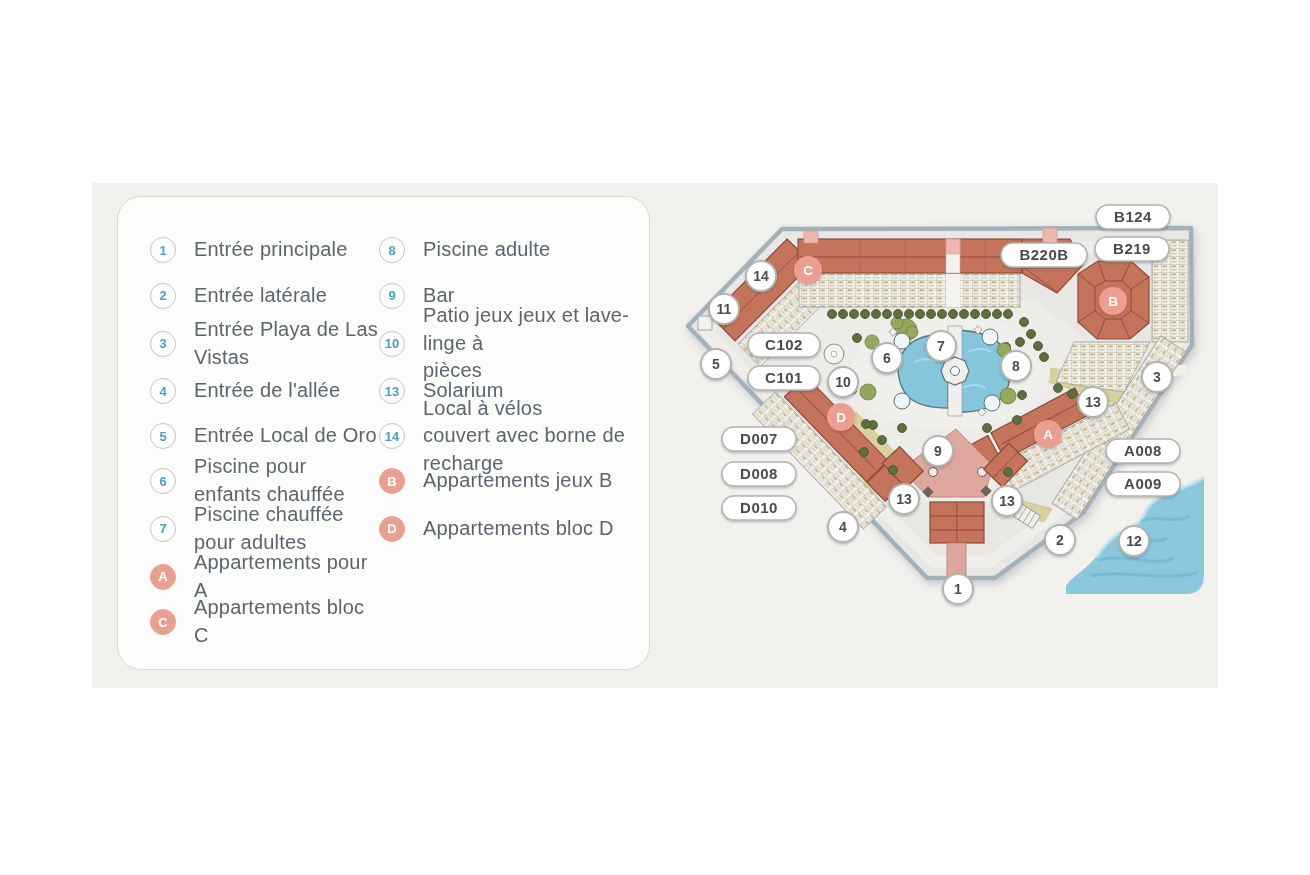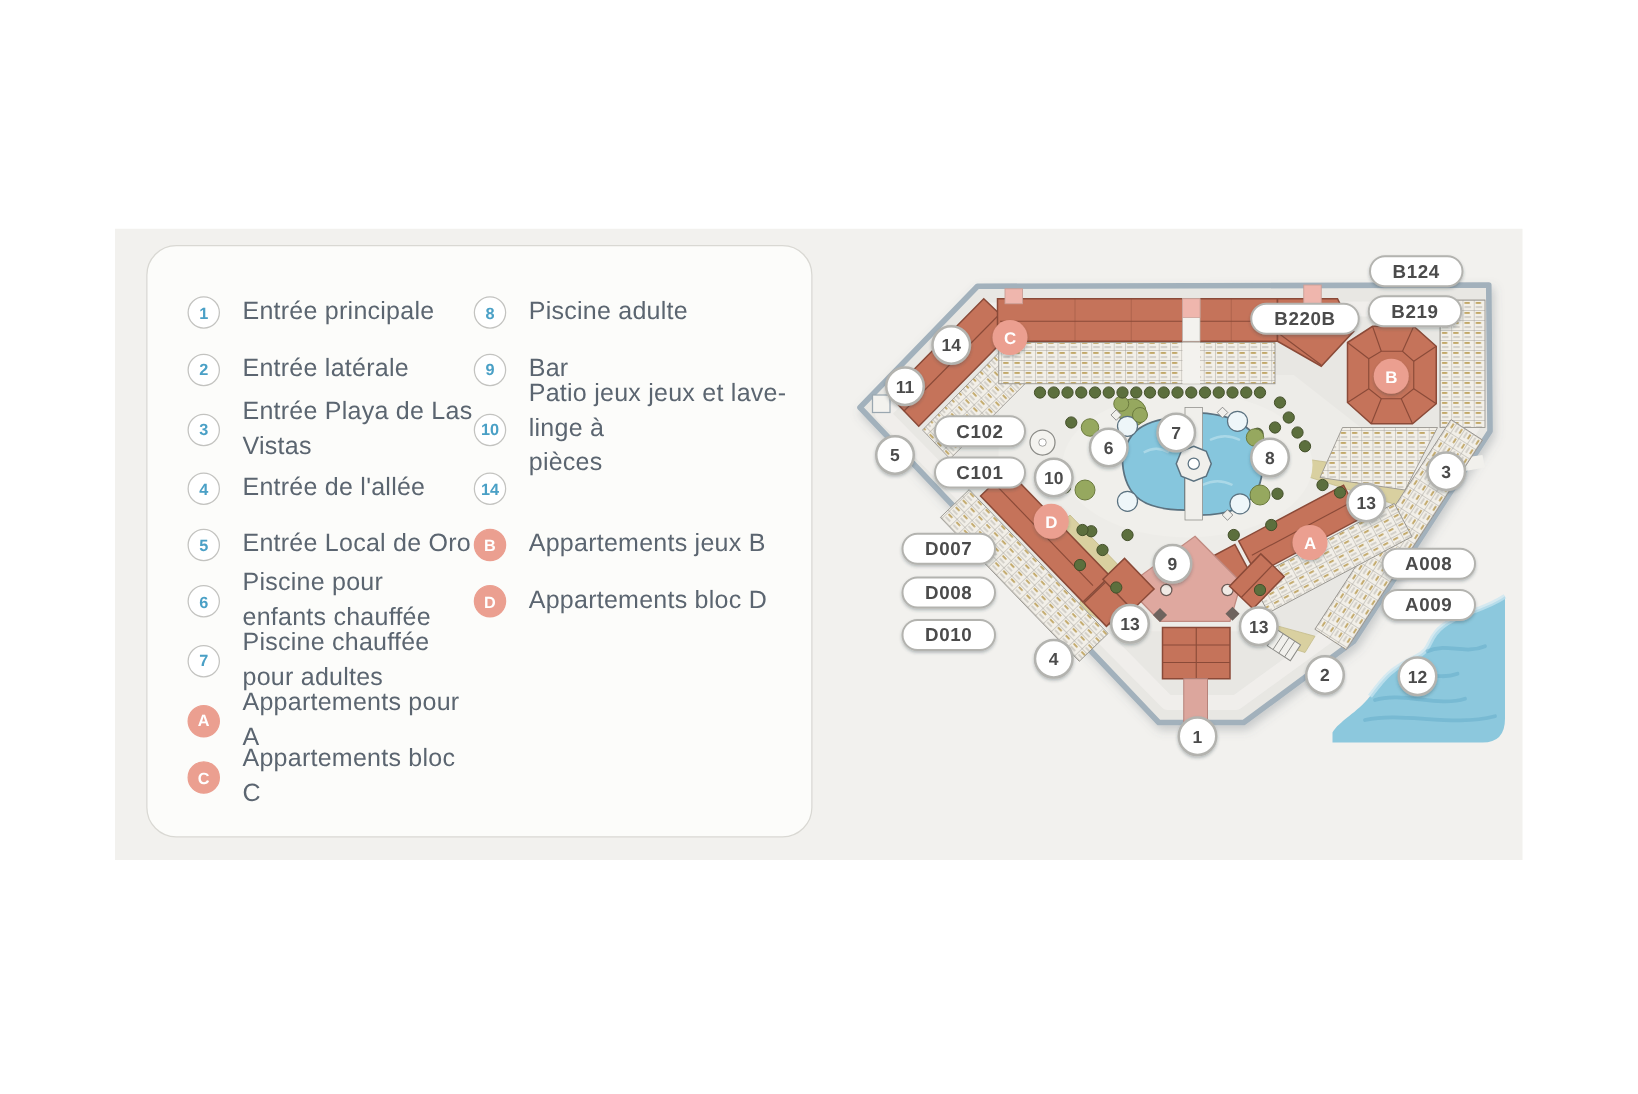--- a/index.html
+++ b/index.html
@@ -102,21 +102,27 @@
           <div class="legend-item">
             <span class="lcircle">9</span>
             <span class="llabel">Bar</span>
           </div>
           <div class="legend-item">
             <span class="lcircle">10</span>
             <span class="llabel">Patio jeux jeux et lave-linge à
 pièces</span>
           </div>
           <div class="legend-item">
+            <span class="lcircle">13</span>
+            <span class="llabel">Solarium</span>
+          </div>
+          <div class="legend-item">
             <span class="lcircle">14</span>
+            <span class="llabel">Local à vélos
+couvert avec borne de recharge</span>
           </div>
           <div class="legend-item">
             <span class="lcircle letter">B</span>
             <span class="llabel">Appartements jeux B</span>
           </div>
           <div class="legend-item">
             <span class="lcircle letter">D</span>
             <span class="llabel">Appartements bloc D</span>
           </div>
         </div>

